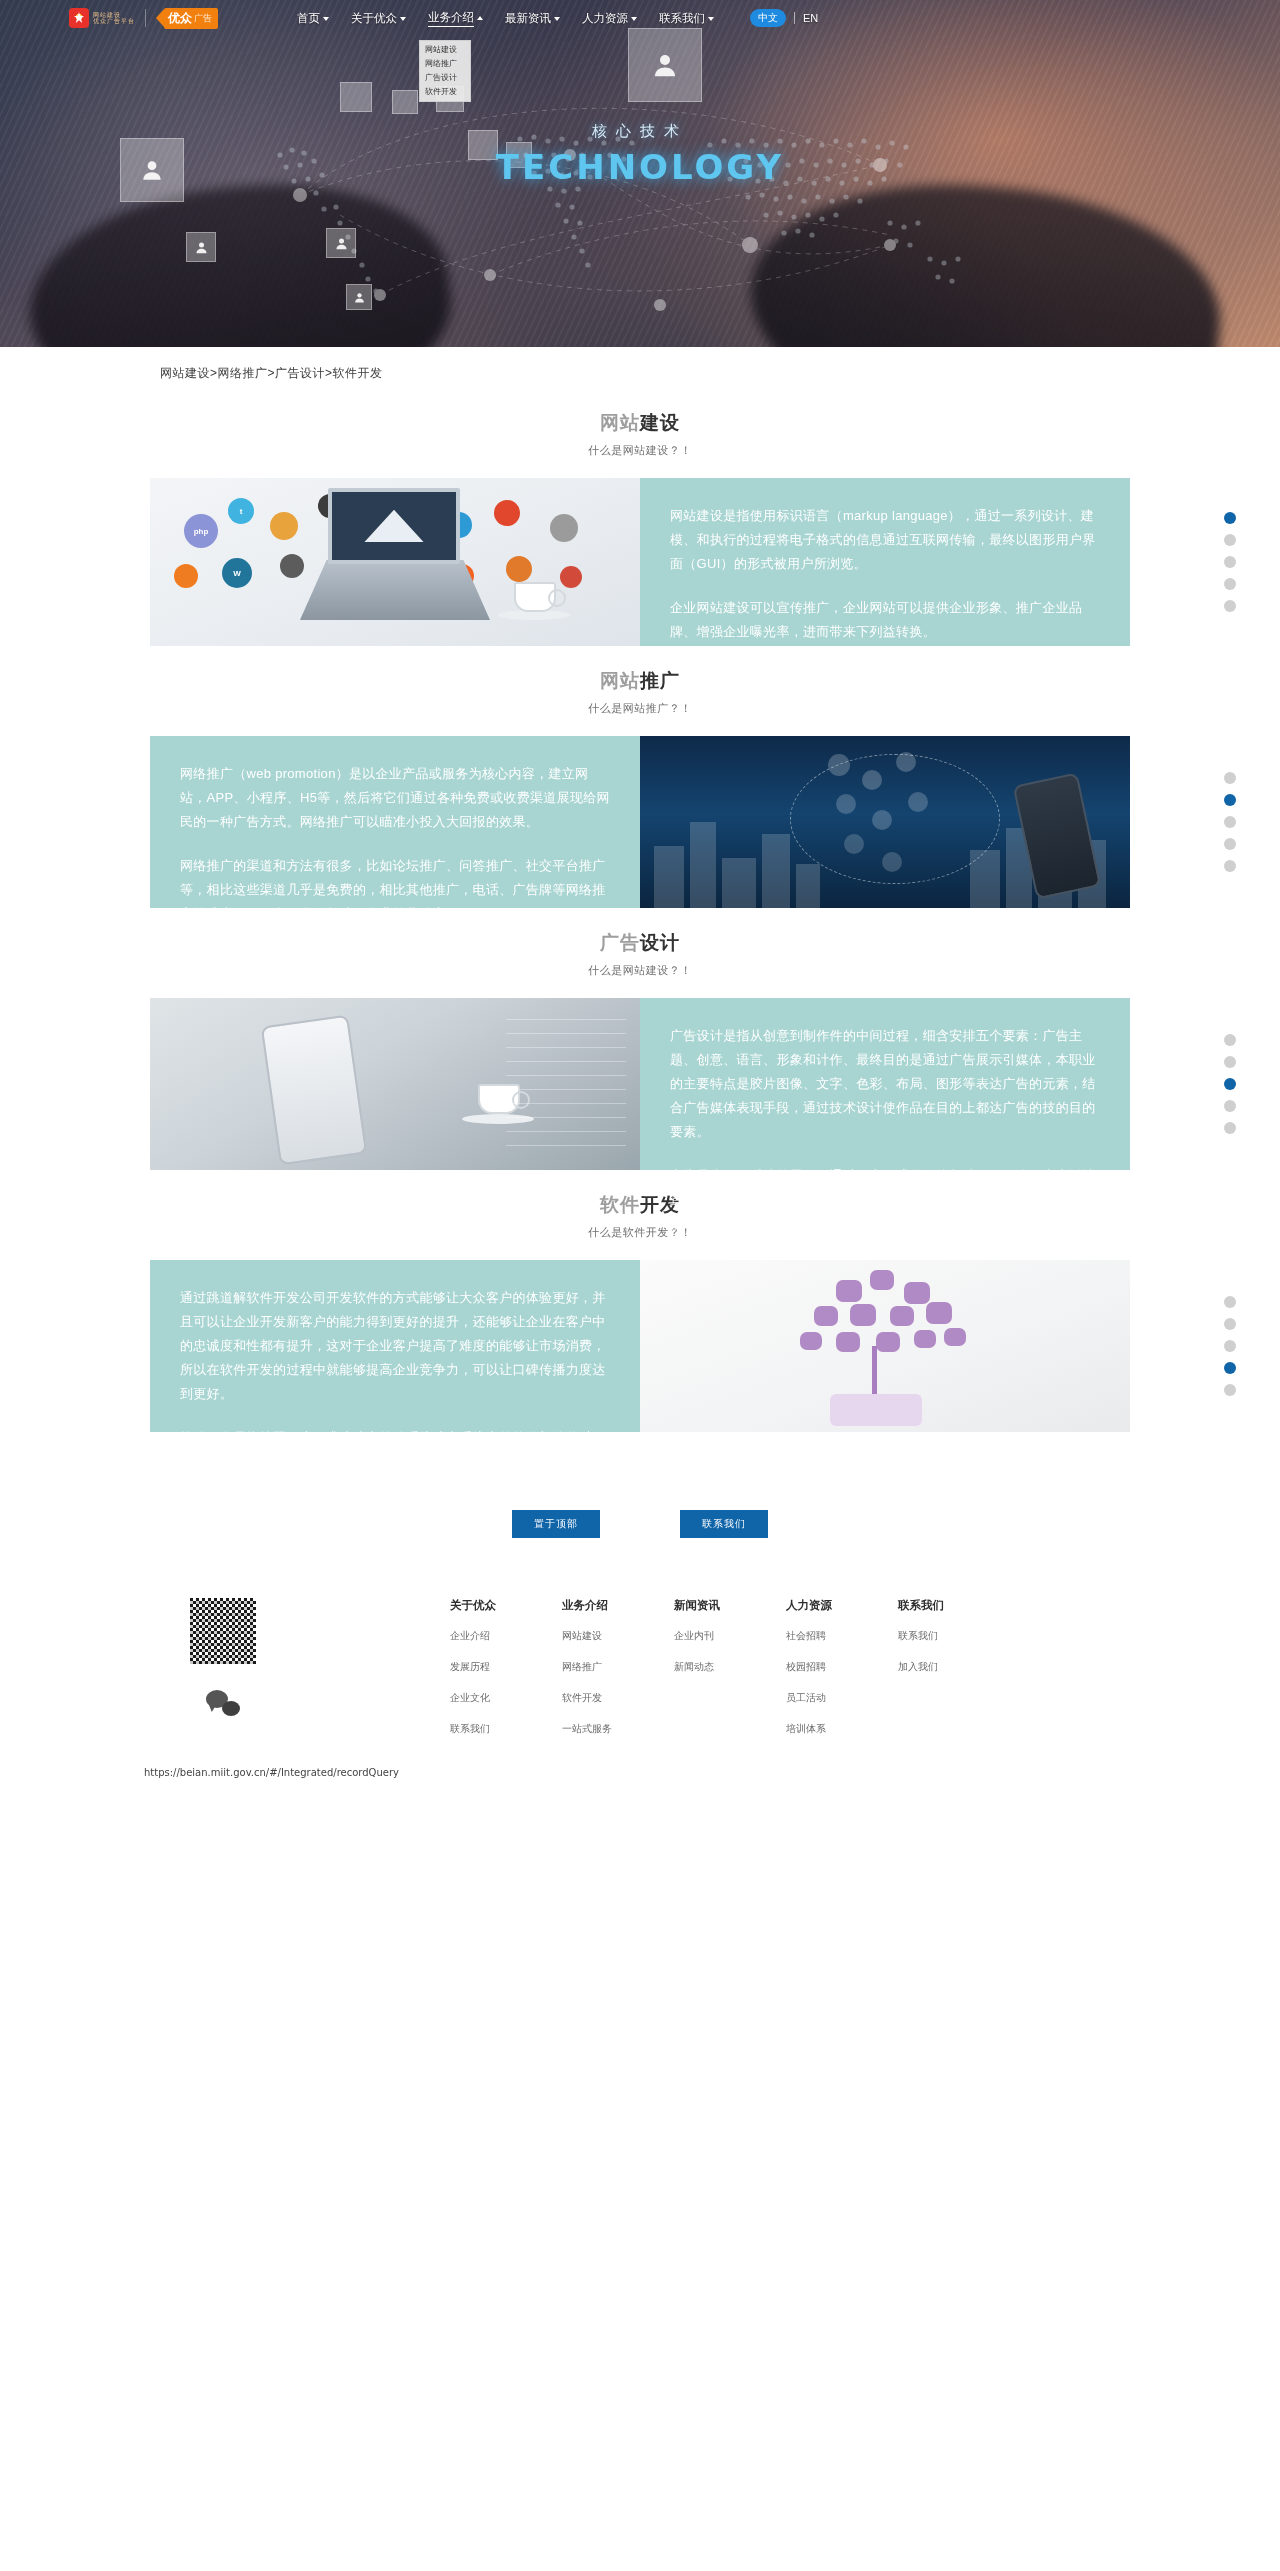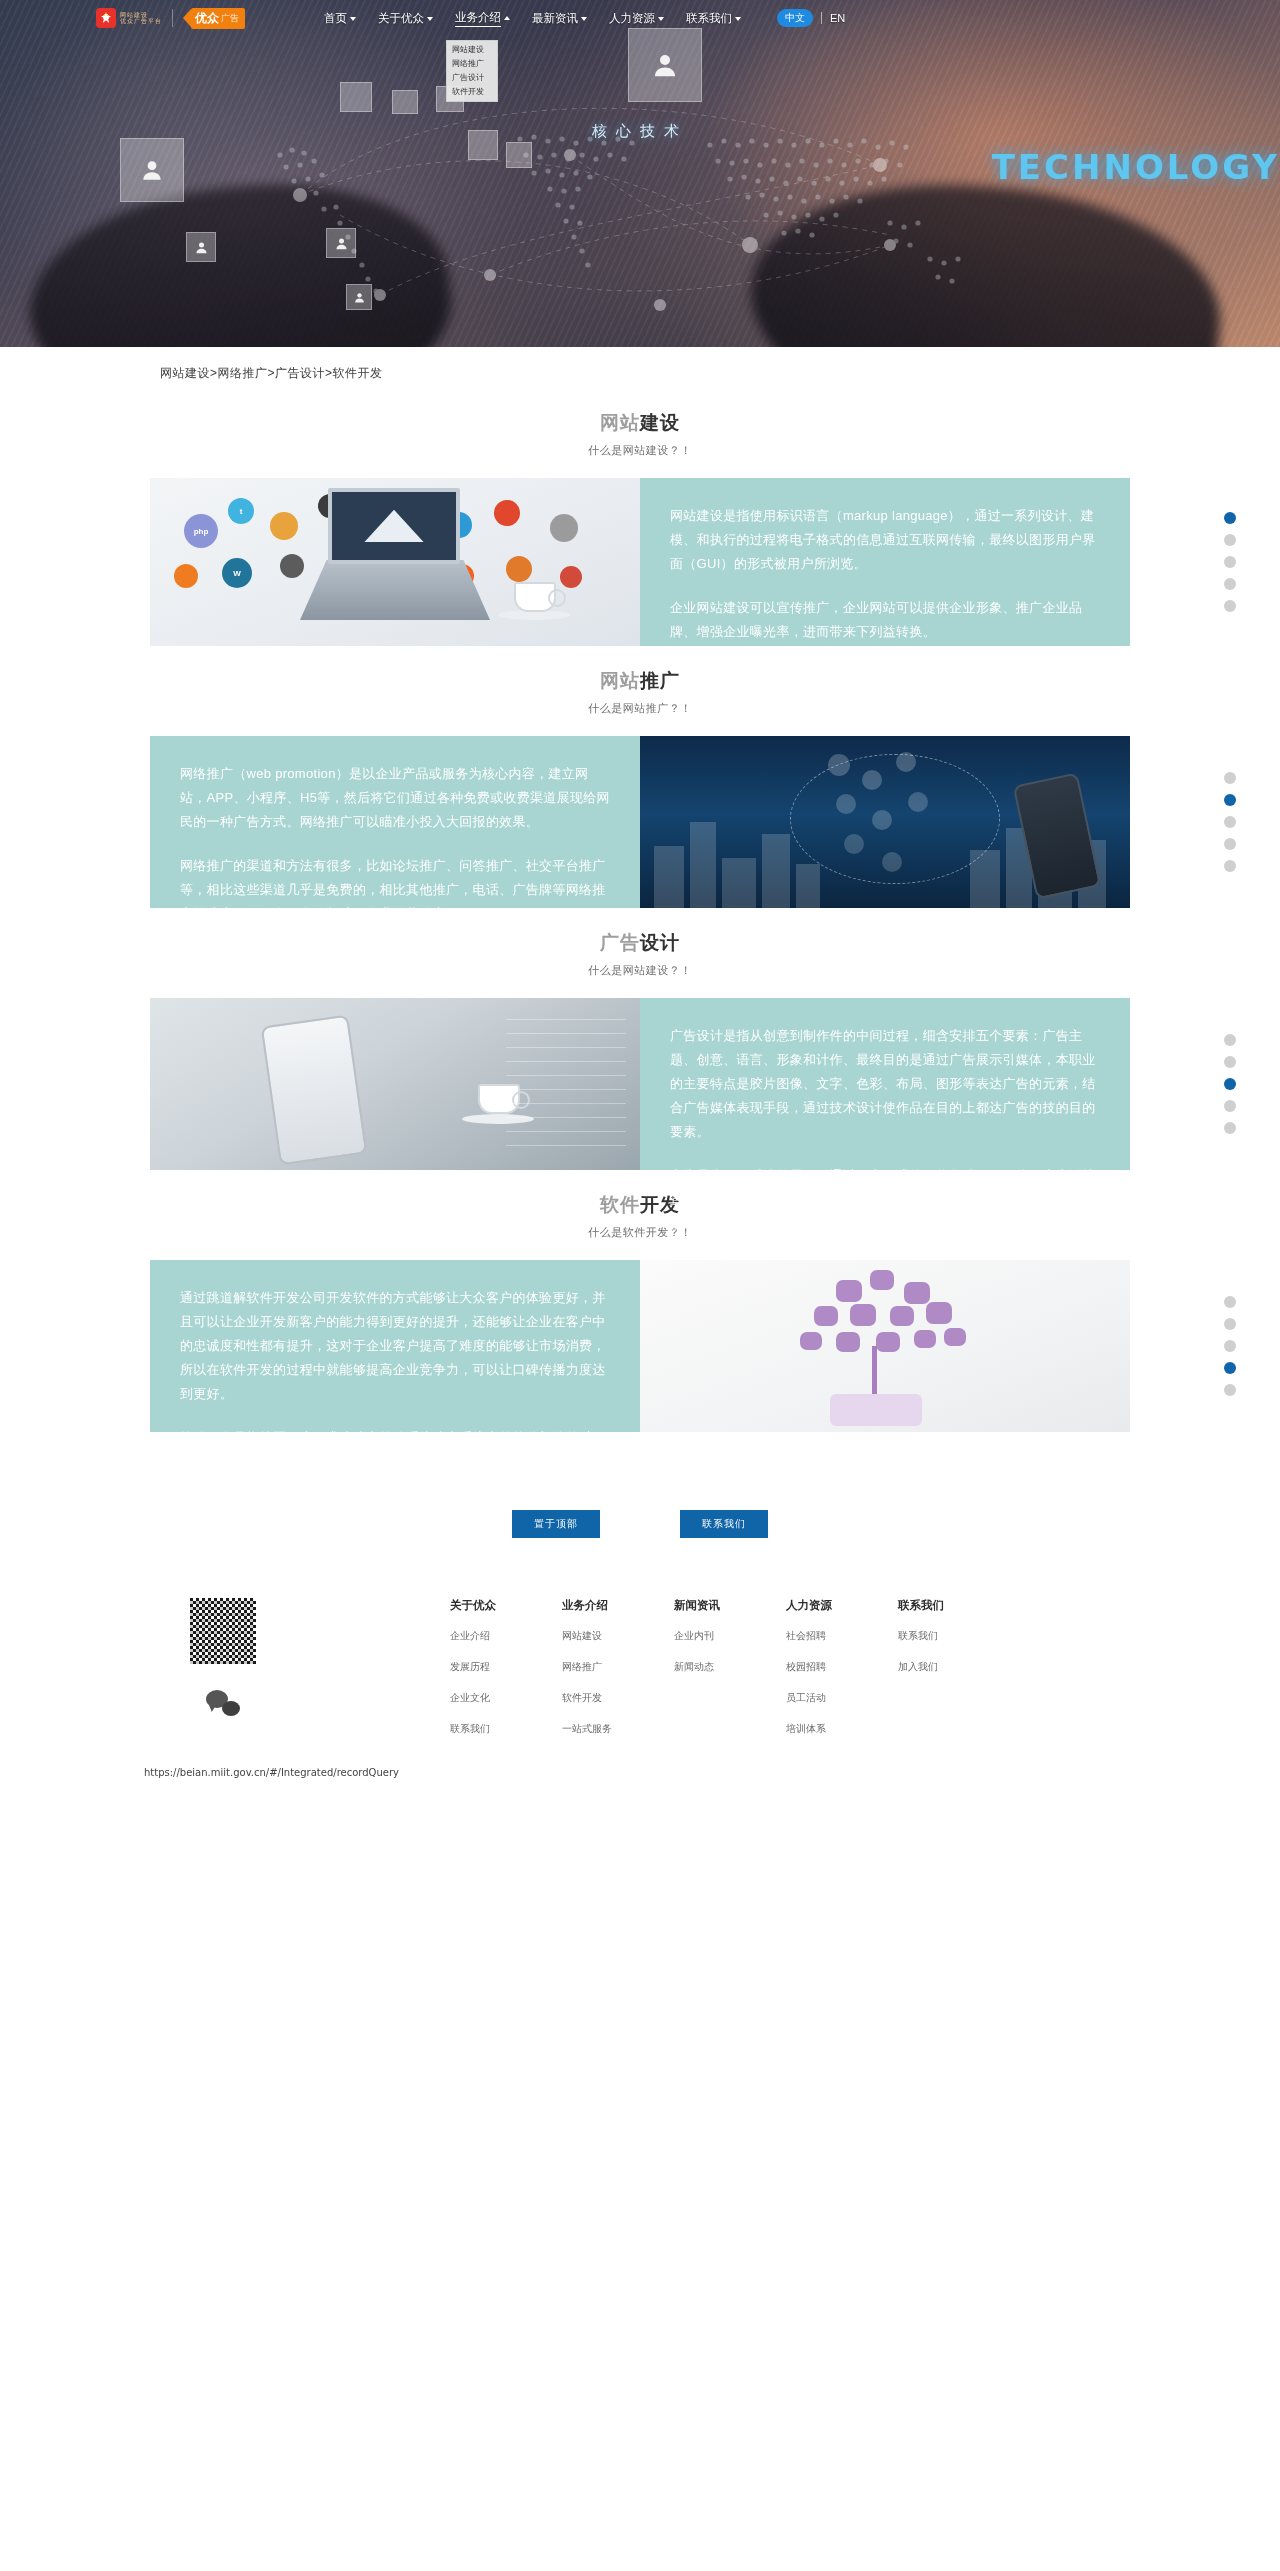--- a/index.html
+++ b/index.html
@@ -52,38 +52,37 @@
     pointer-events: none;
   }
   .hero-cn {
     font-size: 15px; letter-spacing: 9px; color: #d8ecf7;
     text-shadow: 0 0 10px rgba(80,170,220,0.8);
   }
   .hero-en {
     margin-top: 6px; font-size: 34px; font-weight: 700; letter-spacing: 3px;
     color: #5fc6ef; text-shadow: 0 0 14px rgba(60,170,230,0.95);
     font-family: "DejaVu Sans", sans-serif;
-    text-align: right;
   }
 
   
   .av-card {
     position: absolute;
     background: rgba(255,255,255,0.30);
     border: 1px solid rgba(255,255,255,0.35);
     display: flex; align-items: center; justify-content: center;
   }
   .av-card svg { opacity: 0.9; }
 
   
   .topbar {
     position: absolute; top: 0; left: 0; right: 0; height: 36px;
     display: flex; align-items: center; z-index: 40;
   }
-  .brand { display: flex; align-items: center; margin-left: 96px; }
+  .brand { display: flex; align-items: center; margin-left: 69px; }
   .brand-mark {
     width: 20px; height: 20px; border-radius: 4px;
     background: radial-gradient(circle at 50% 45%, #ffd24d 0 22%, #e8312a 23% 100%);
     position: relative;
   }
   .brand-mark::after {
     content: ""; position: absolute; left: 5px; top: 4px; width: 10px; height: 11px;
     background: #fff; clip-path: polygon(50% 0,62% 36%,100% 36%,70% 58%,82% 100%,50% 74%,18% 100%,30% 58%,0 36%,38% 36%);
   }
   .brand-txt { margin-left: 4px; line-height: 1.05; }

